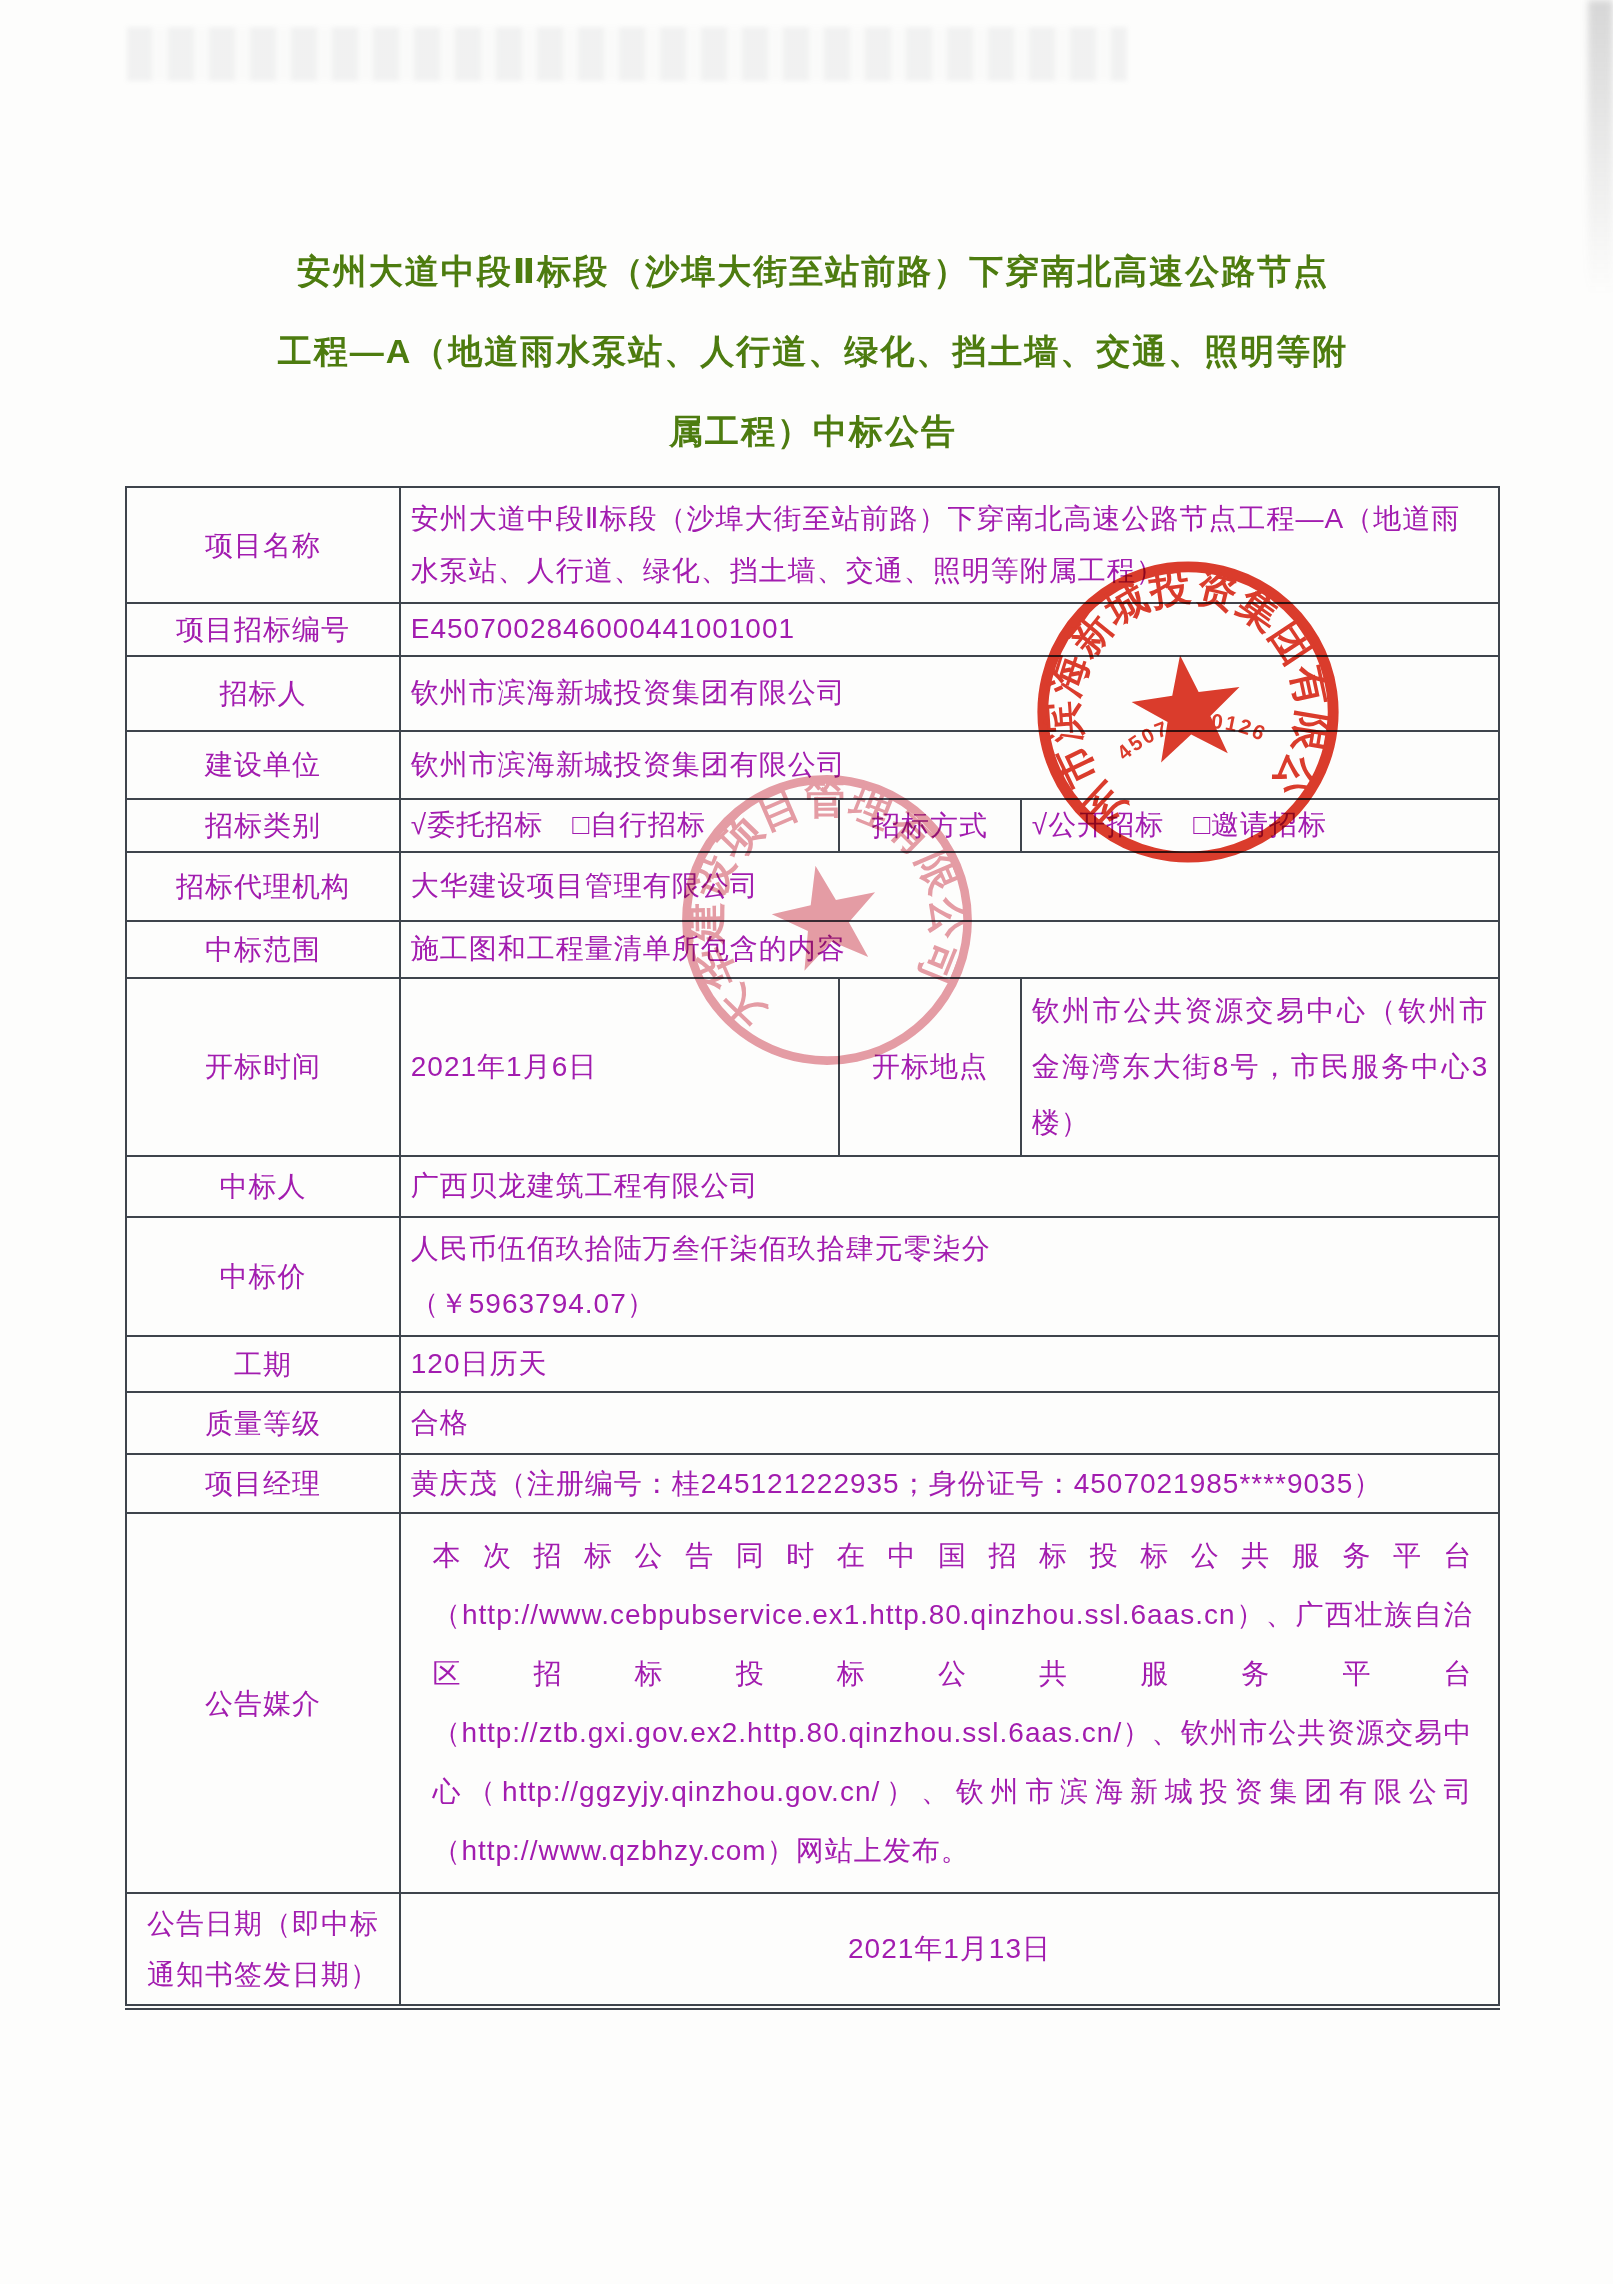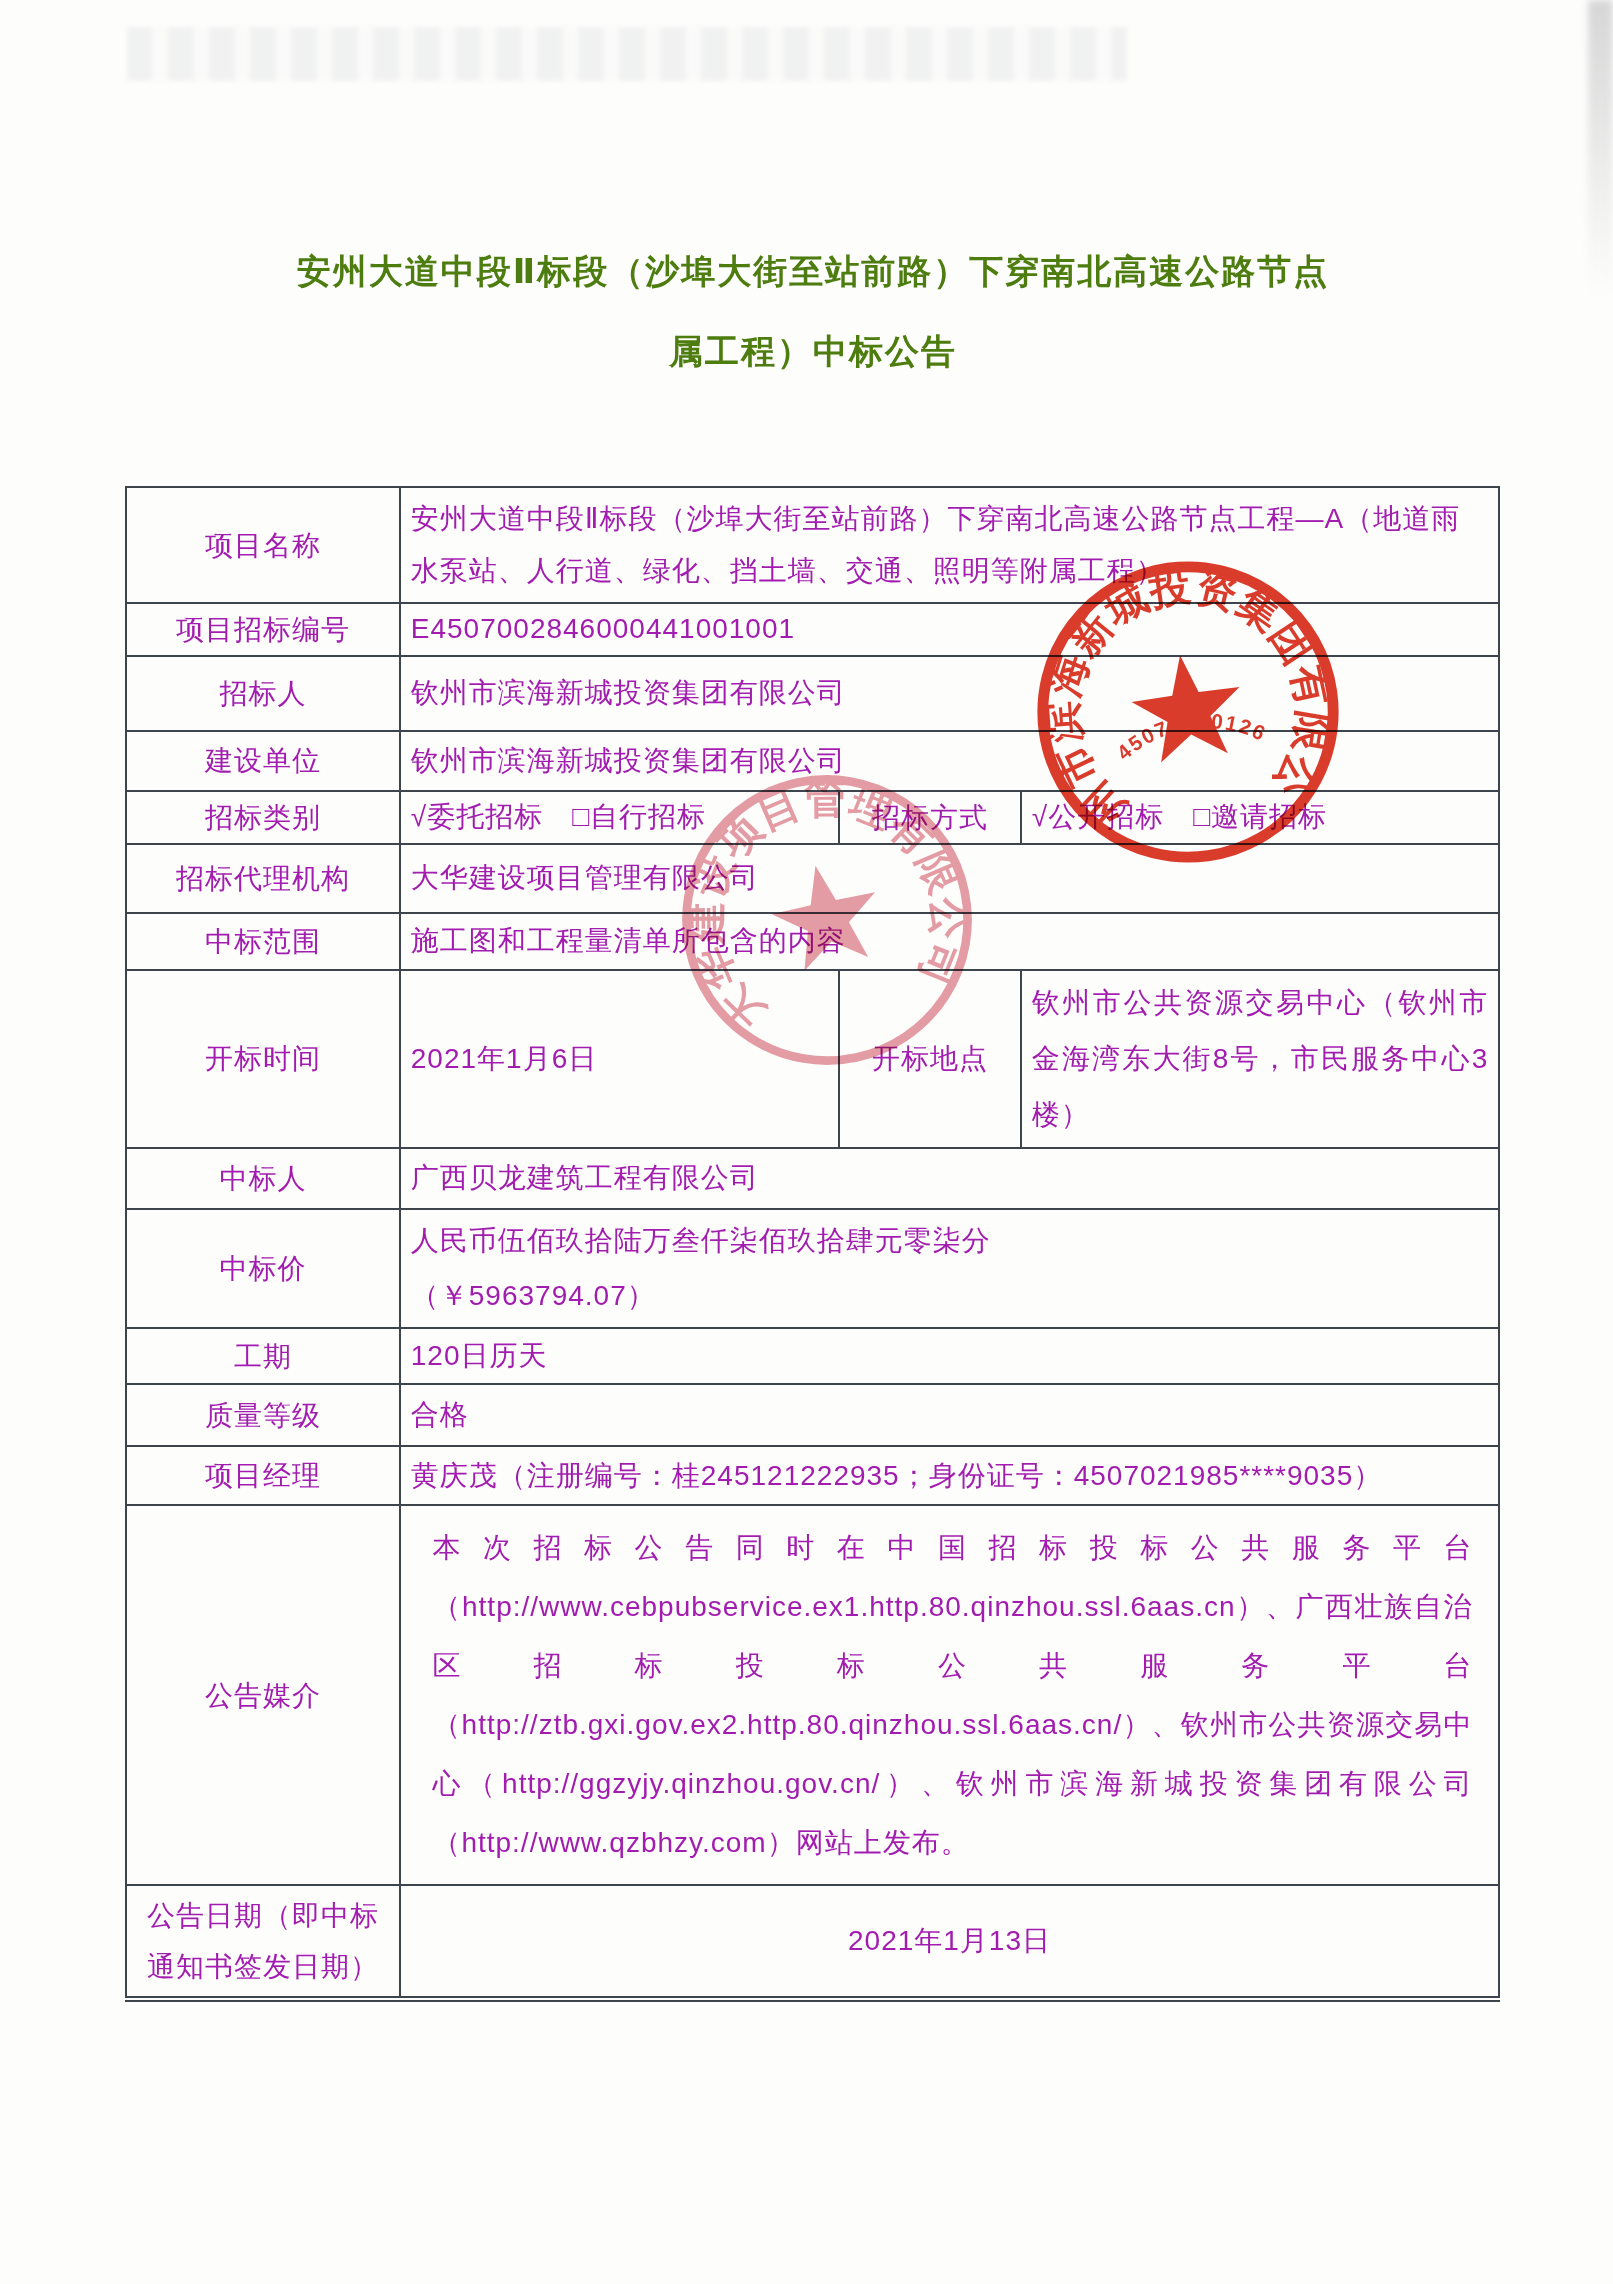--- a/index.html
+++ b/index.html
@@ -61,20 +61,21 @@
 </head>
 <body>
 
 <div class="page">
 
   <div class="smudge"></div>
   <div class="smudge2"></div>
 
   <div class="title">
     <div>安州大道中段Ⅱ标段（沙埠大街至站前路）下穿南北高速公路节点</div>
+    <div>工程—A（地道雨水泵站、人行道、绿化、挡土墙、交通、照明等附</div>
     <div>属工程）中标公告</div>
   </div>
 
   <table class="doc">
     <colgroup>
       <col style="width:274px">
         <col style="width:439px">
         <col style="width:182px">
         <col style="width:478px">
     </colgroup>
@@ -88,21 +89,21 @@
     <tr style="height:42px">
       <td class="lbl">项目招标编号</td>
       <td class="val" colspan="3">E4507002846000441001001</td>
     </tr>
 
     <tr style="height:75px">
       <td class="lbl">招标人</td>
       <td class="val" colspan="3">钦州市滨海新城投资集团有限公司</td>
     </tr>
 
-    <tr style="height:60px">
+    <tr style="height:68px">
       <td class="lbl">建设单位</td>
       <td class="val" colspan="3">钦州市滨海新城投资集团有限公司</td>
     </tr>
 
     <tr style="height:53px">
       <td class="lbl">招标类别</td>
       <td class="val val2">√委托招标　□自行招标</td>
       <td class="lbl">招标方式</td>
       <td class="val val2">√公开招标　□邀请招标</td>
     </tr>

